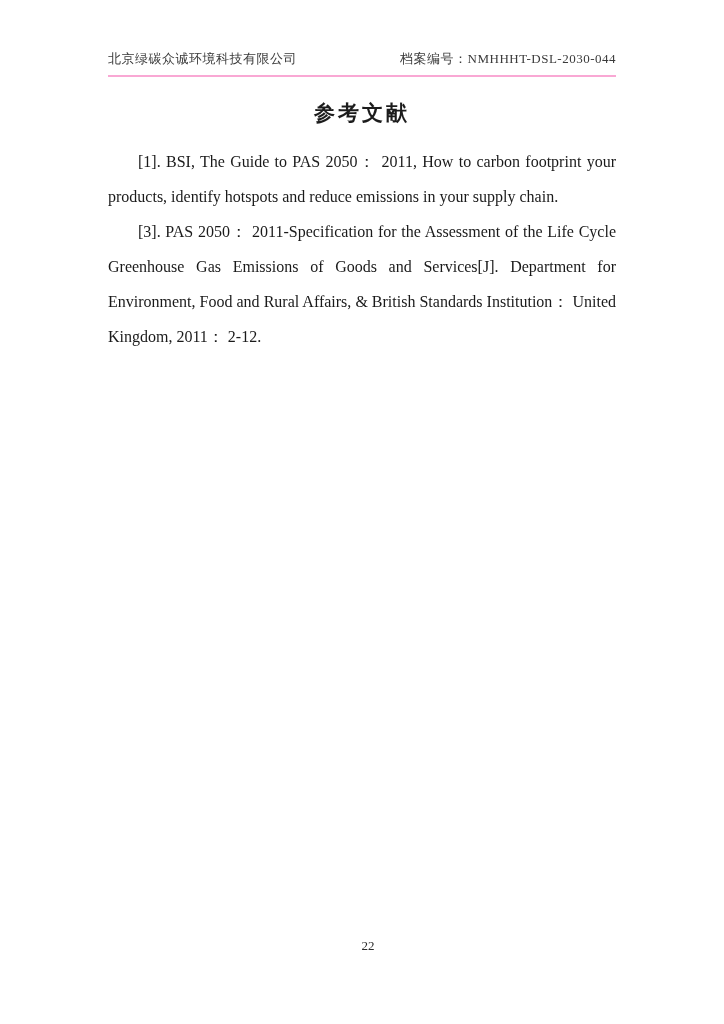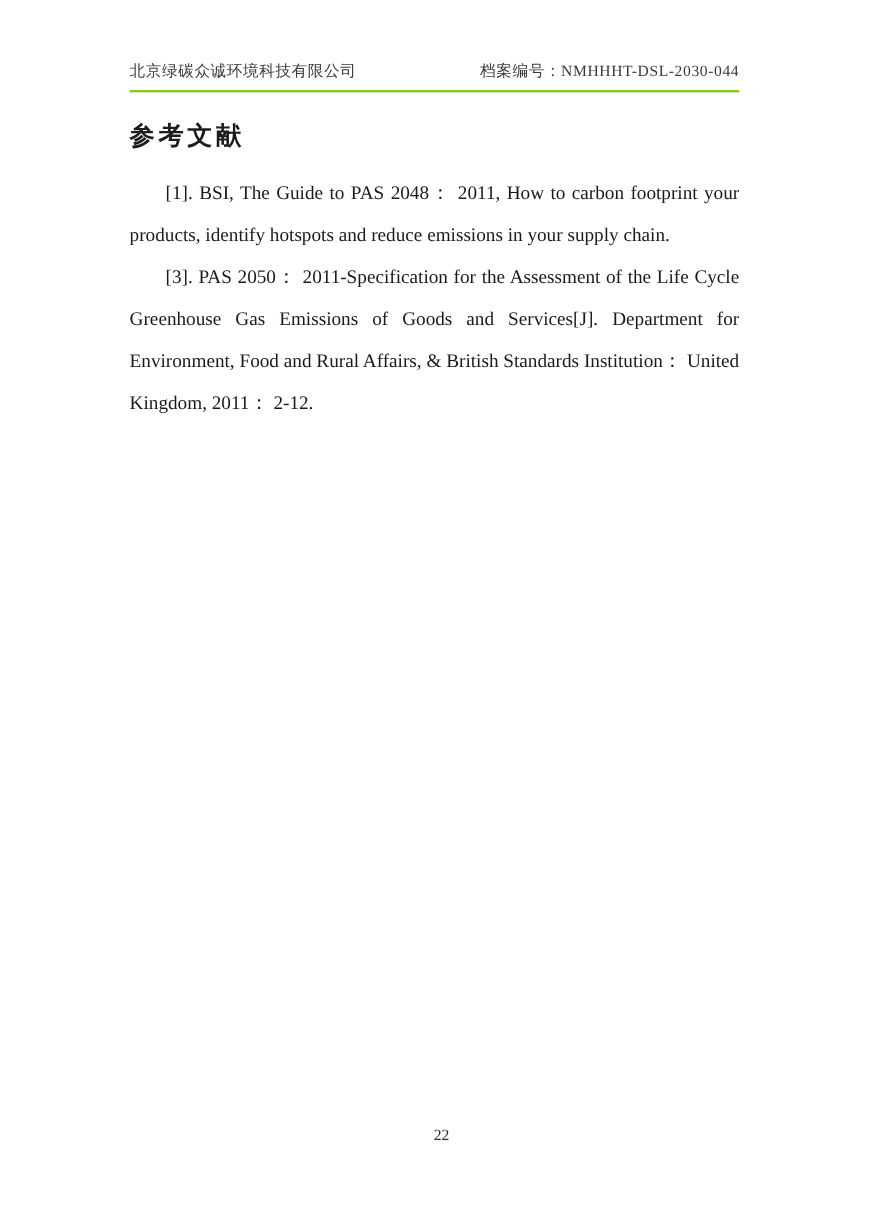--- a/index.html
+++ b/index.html
@@ -18,30 +18,31 @@
     margin-left: 108px;
     width: 508px;
   }
 
   .header-row {
     display: flex;
     justify-content: space-between;
     align-items: flex-end;
     padding-top: 50px;
     padding-bottom: 7px;
-    border-bottom: 2px solid #84cc16;
+    border-bottom: 2px solid #f9a8d4;
     font-size: 13px;
     color: #3a3a3a;
     letter-spacing: 0.5px;
   }
 
   .header-right { white-space: nowrap; }
 
   .doc-title {
     margin-top: 21px;
+    text-align: center;
     font-size: 21px;
     line-height: 30px;
     font-weight: bold;
     color: #1c1c1c;
     letter-spacing: 3px;
   }
 
   .references {
     margin-top: 16px;
   }
@@ -74,21 +75,21 @@
     <div class="header-row">
       <span class="header-left">北京绿碳众诚环境科技有限公司</span>
       <span class="header-right">
         <span>档案编号：</span><span>NMHHHT-DSL-2030-044</span>
       </span>
     </div>
 
     <div class="doc-title">参考文献</div>
 
     <div class="references">
-      <p>[1]. BSI, The Guide to PAS 2048： 2011, How to carbon footprint your products, identify hotspots and reduce emissions in your supply chain.</p>
+      <p>[1]. BSI, The Guide to PAS 2050： 2011, How to carbon footprint your products, identify hotspots and reduce emissions in your supply chain.</p>
       <p>[3]. PAS 2050： 2011-Specification for the Assessment of the Life Cycle Greenhouse Gas Emissions of Goods and Services[J]. Department for Environment, Food and Rural Affairs, &amp; British Standards Institution： United Kingdom, 2011： 2-12.</p>
     </div>
 
   </div>
 
   <div class="page-number">22</div>
 
 </div>
 
 </body></html>

